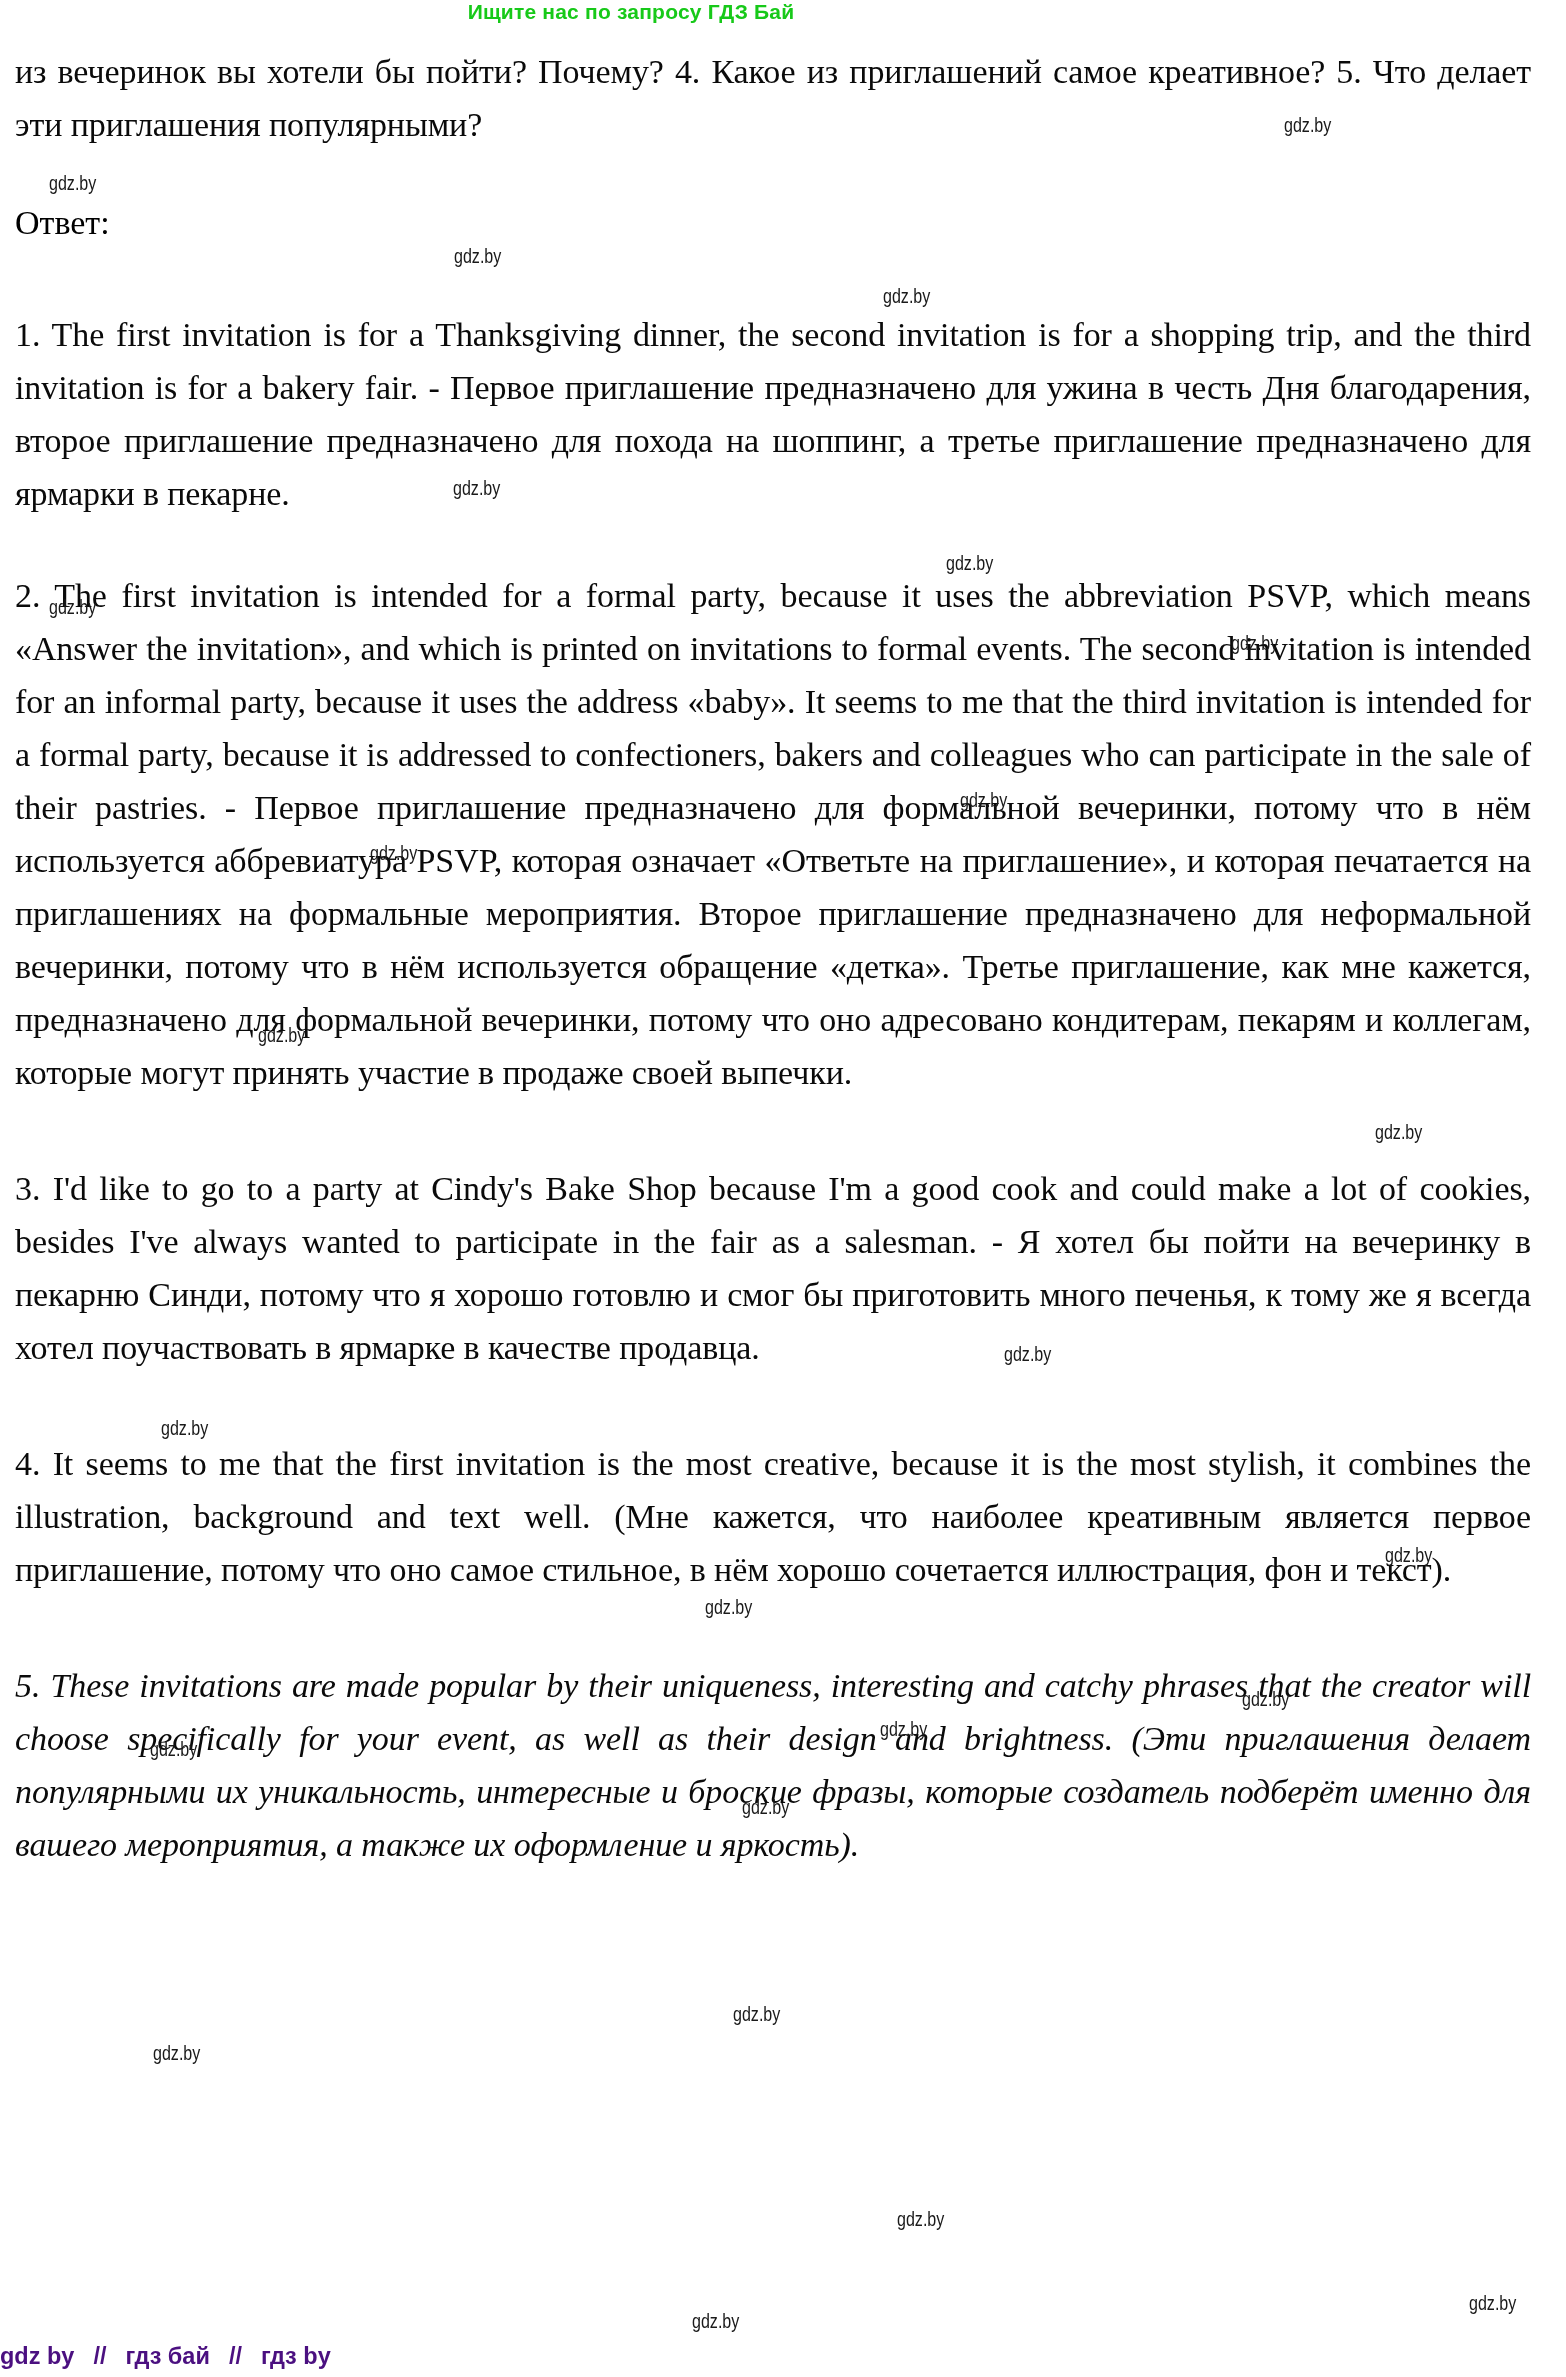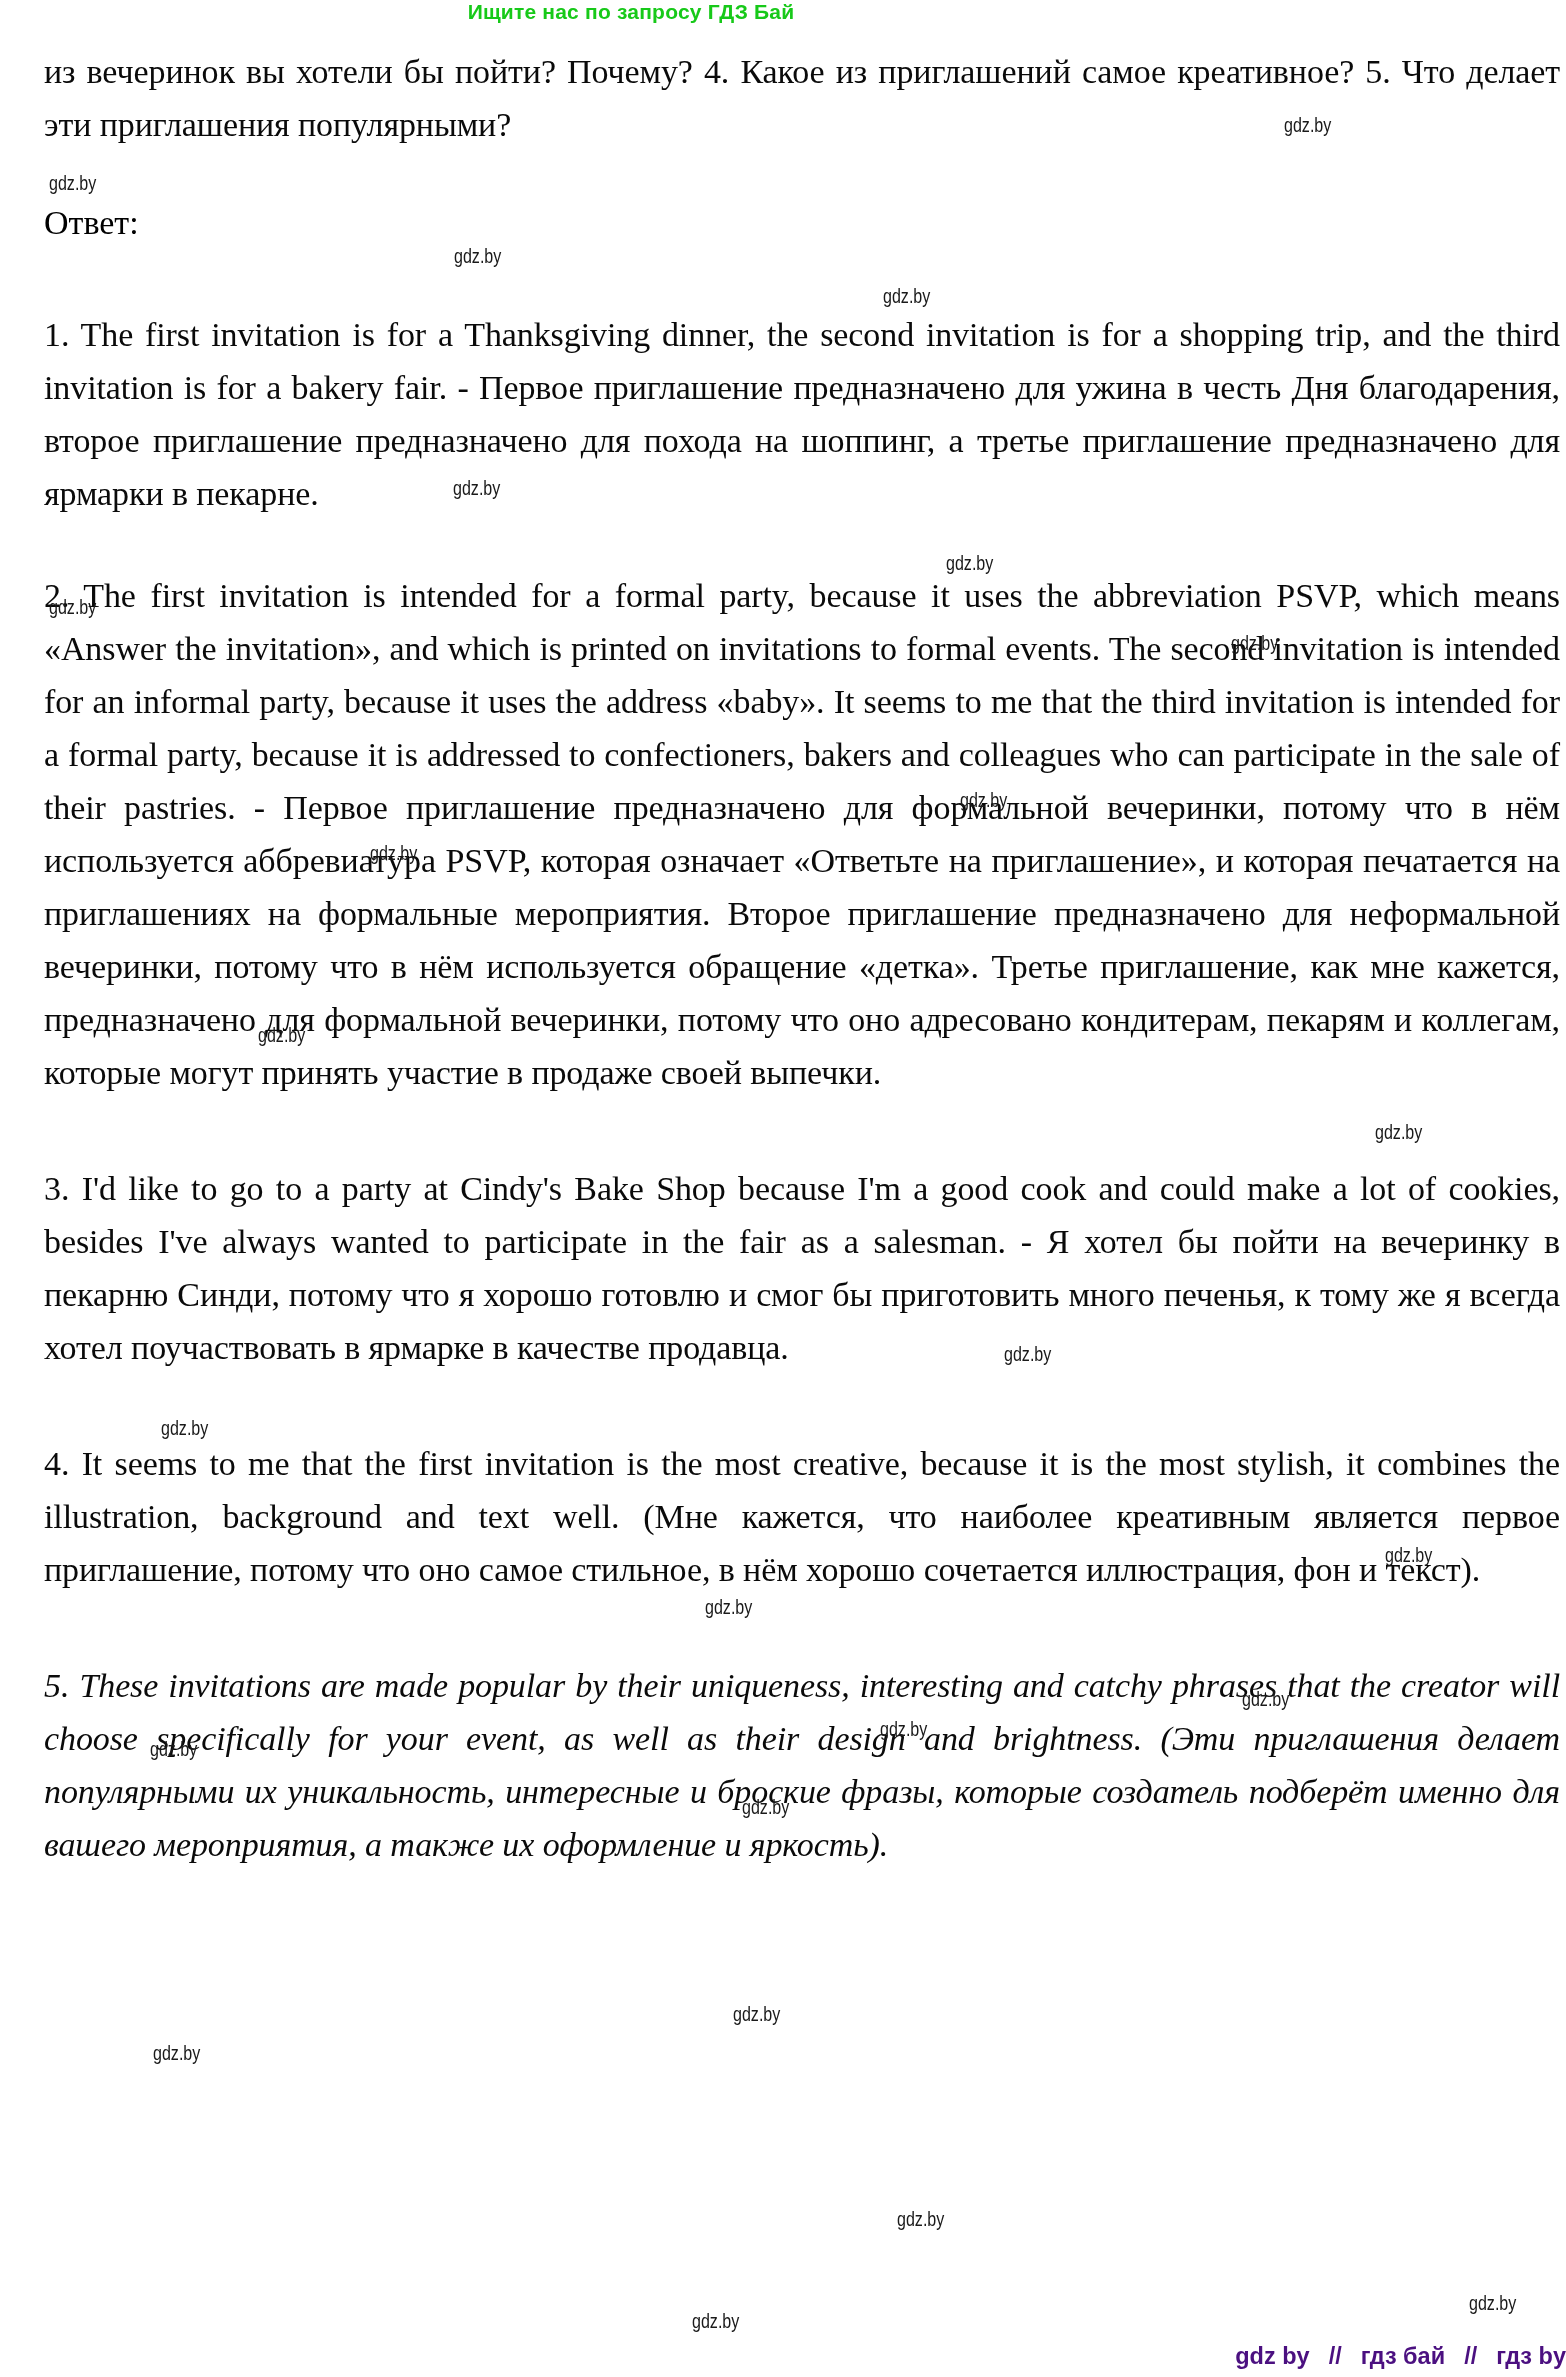--- a/index.html
+++ b/index.html
@@ -34,21 +34,21 @@
     font-weight: bold;
     font-size: 21px;
     letter-spacing: 0.2px;
     color: #17c919;
     white-space: nowrap;
   }
 
   
   .content {
     position: absolute;
-    left: 44px;
+    left: 15px;
     top: 45px;
     width: 1516px;
   }
 
   p.para {
     margin: 0;
     text-align: justify;
     text-justify: inter-word;
     font-size: 34px;
     line-height: 53px;
@@ -79,21 +79,21 @@
     transform-origin: left top;
     pointer-events: none;
   }
 
   
   .footer-links {
     position: absolute;
     left: 0;
     top: 2343px;
     width: 1566px;
-    text-align: right;
+    text-align: left;
     font-family: "Liberation Sans", "DejaVu Sans", sans-serif;
     font-weight: bold;
     font-size: 23.5px;
     color: #4b1080;
     white-space: nowrap;
   }
   .footer-links .sep {
     display: inline-block;
     padding: 0 12.5px;
     color: #4b1080;

